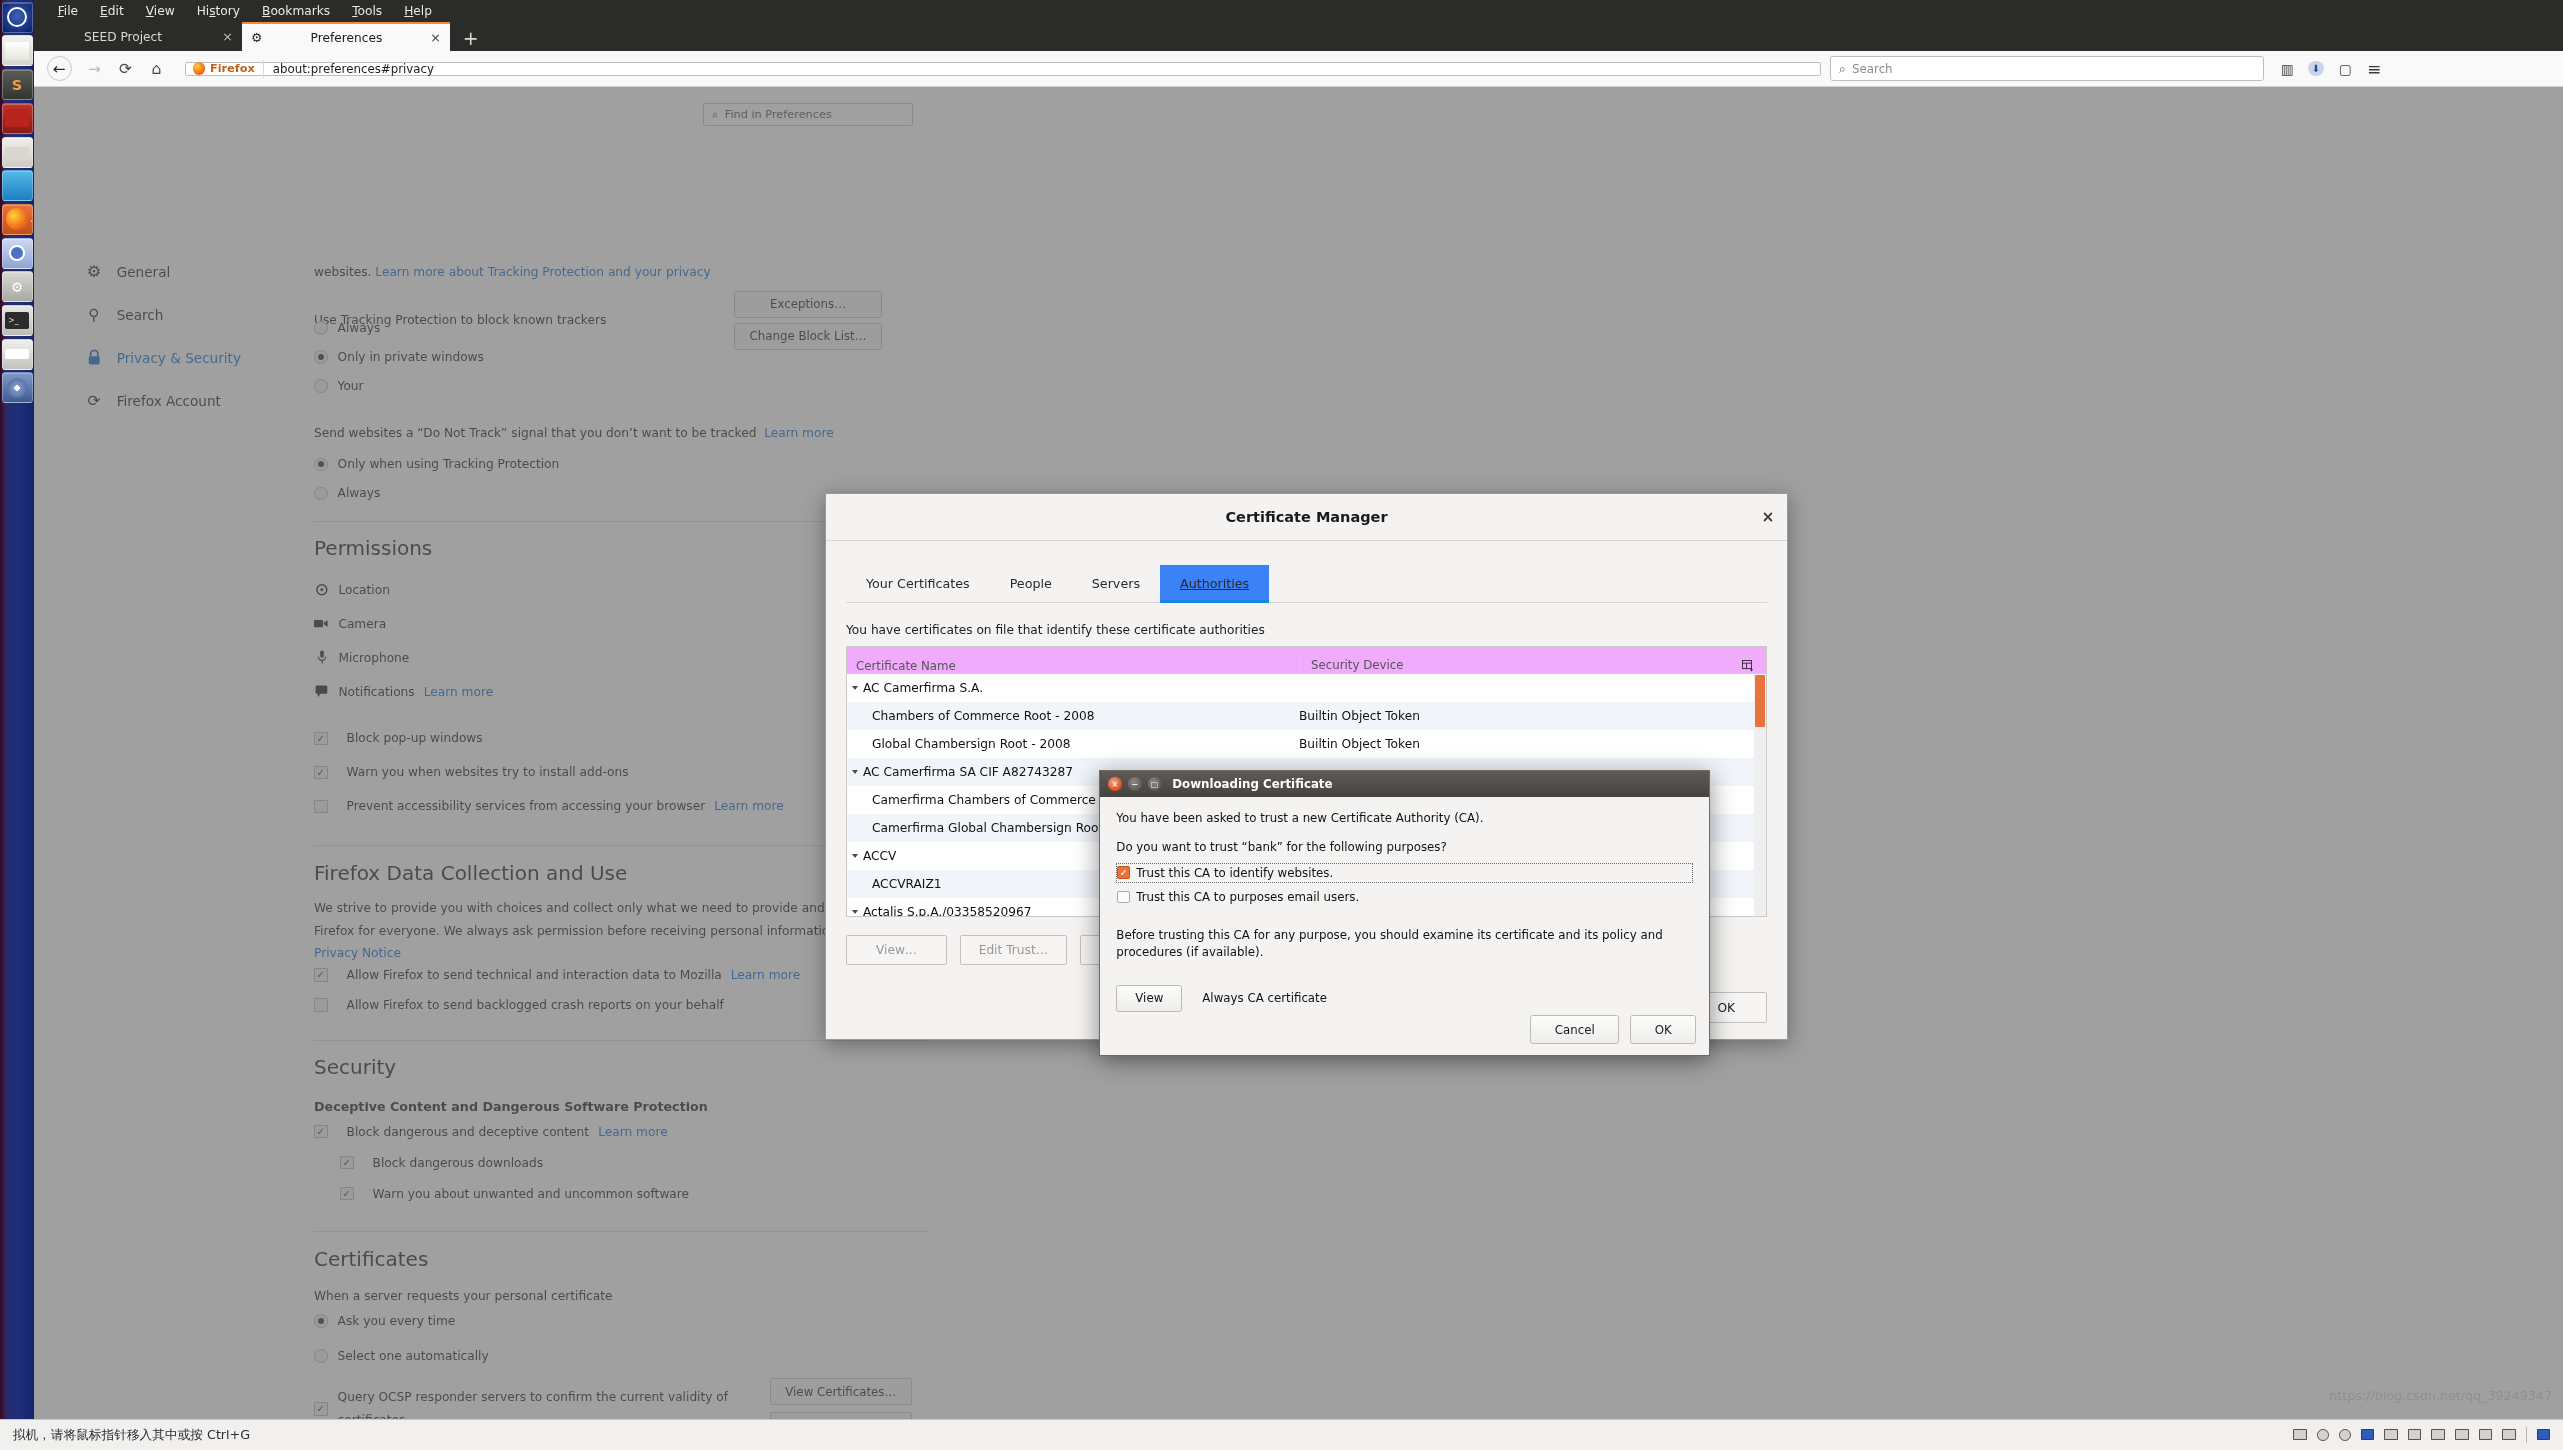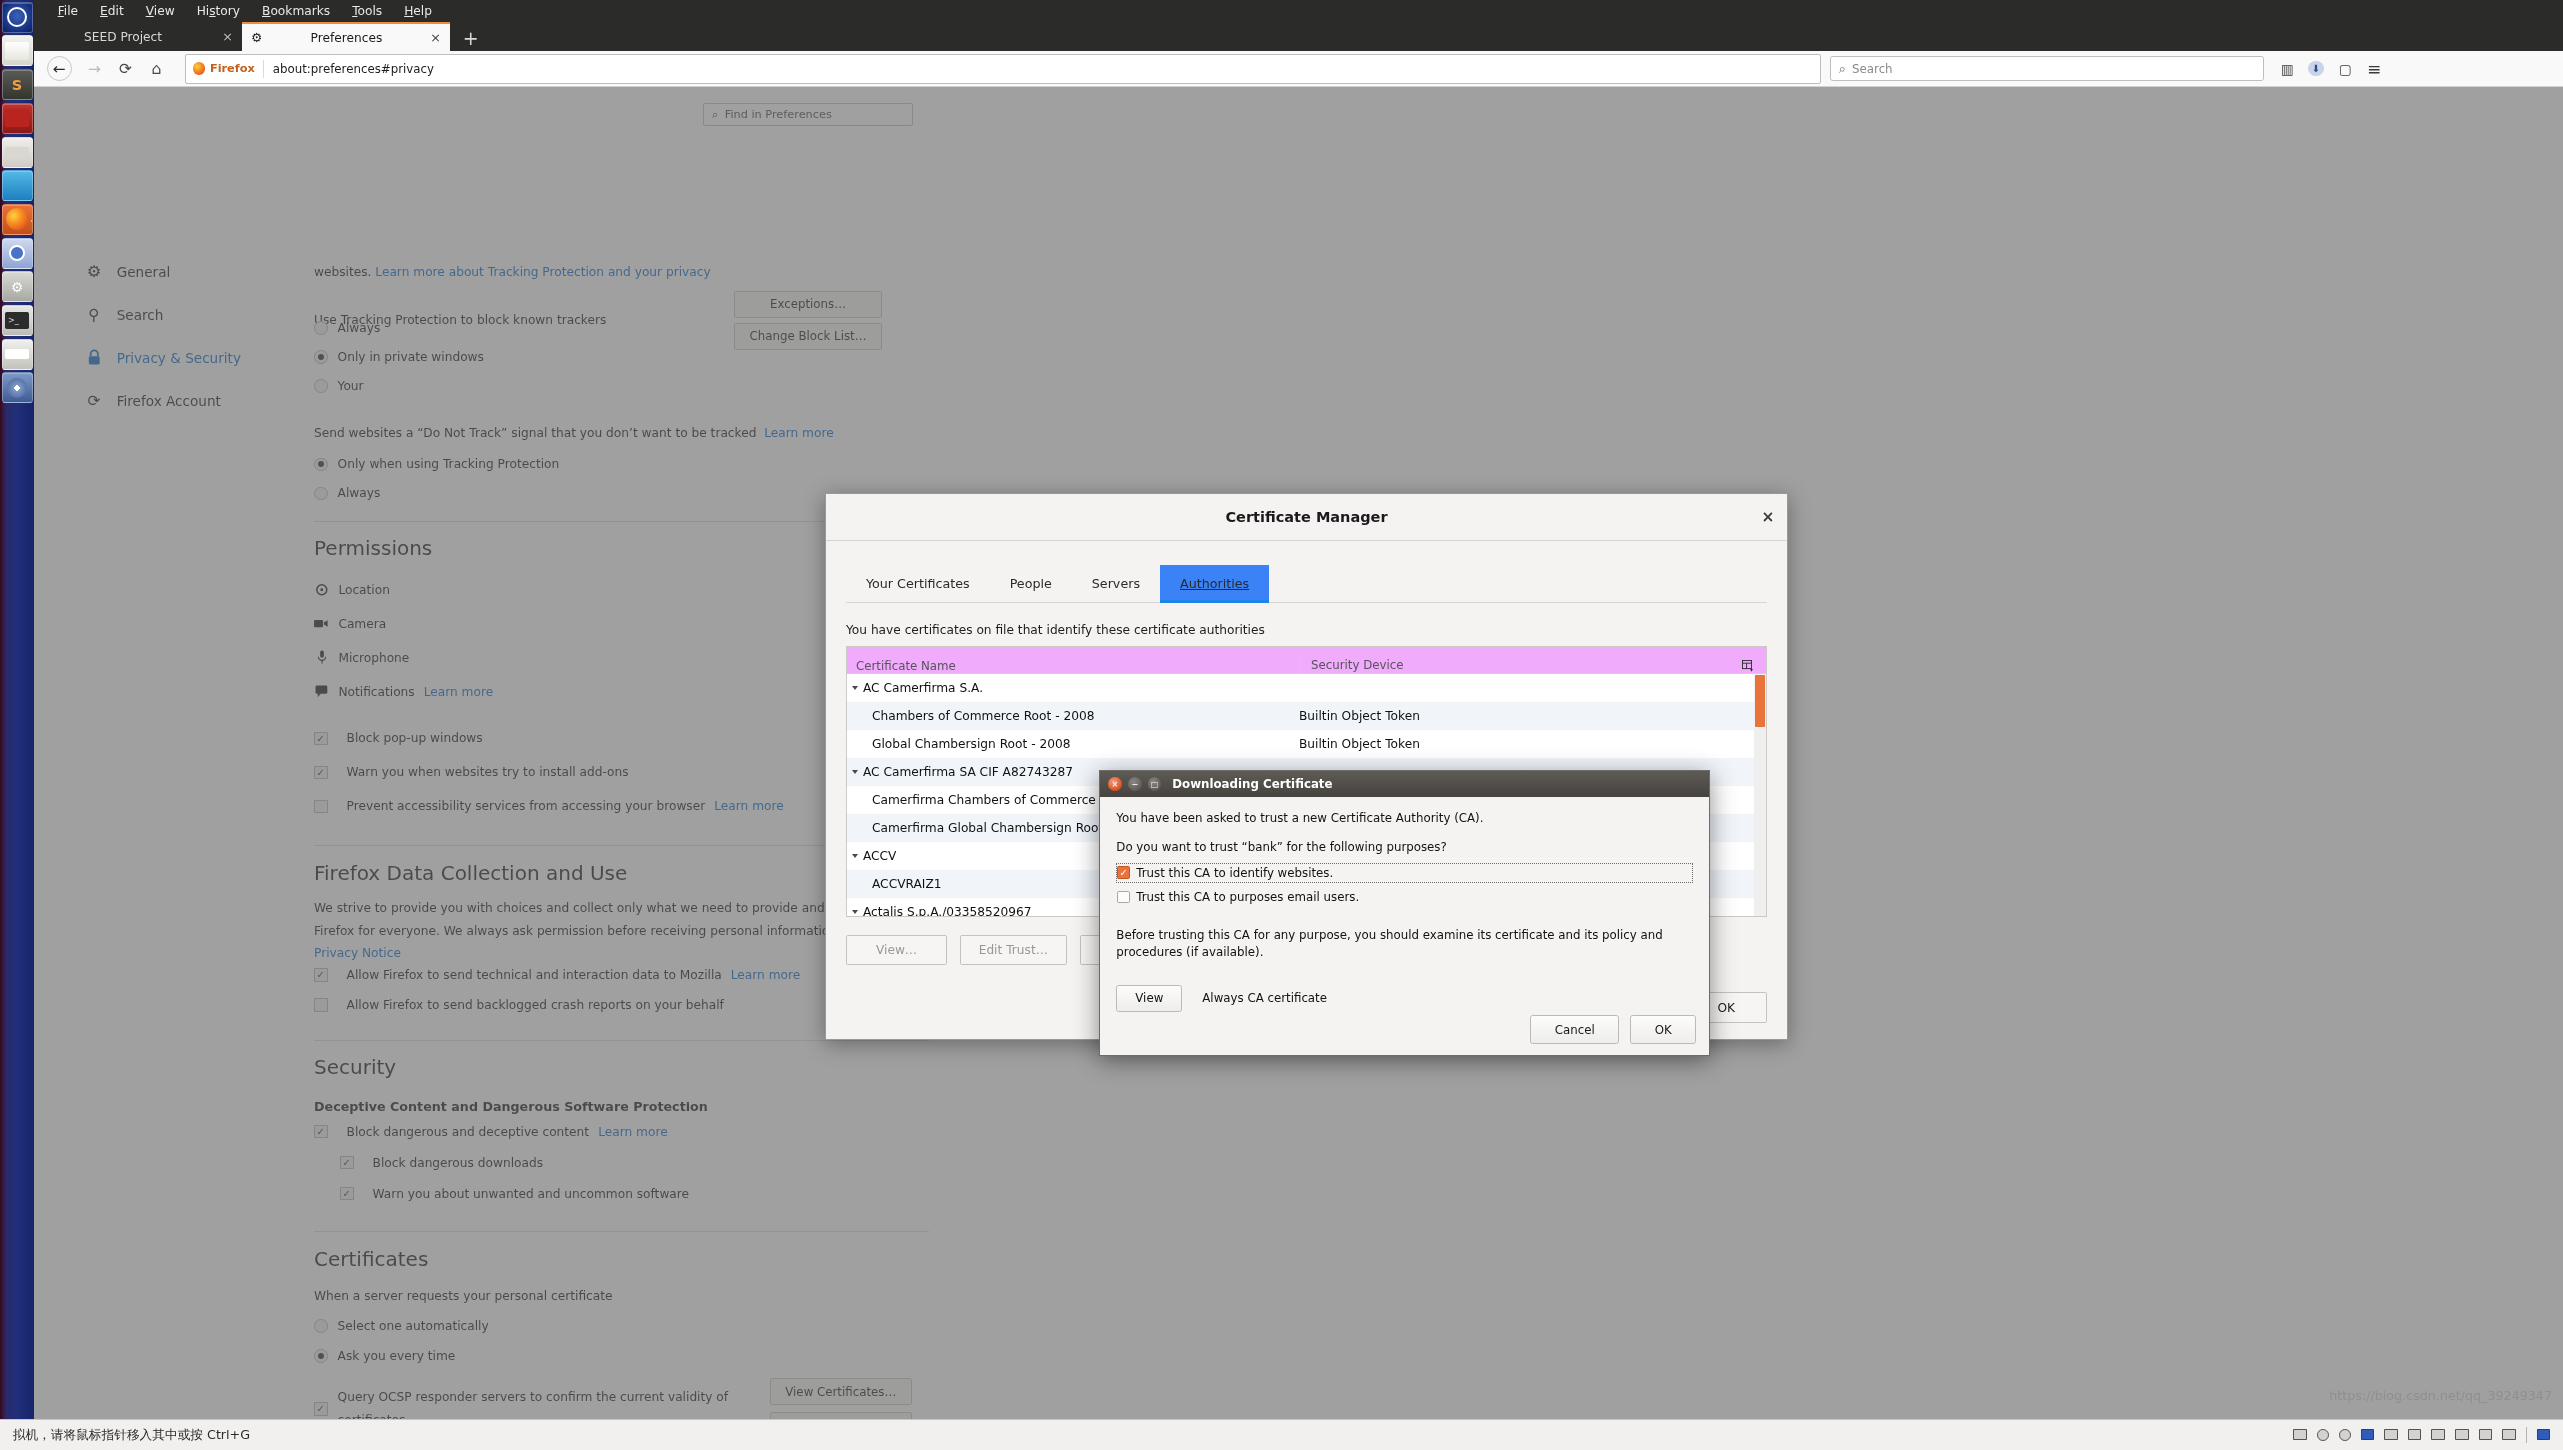--- a/index.html
+++ b/index.html
@@ -80,21 +80,21 @@
     height: 36px; background: #f9f9f9; display: flex; align-items: center;
     padding: 0 12.7px; gap: 0; border-bottom: 0.9px solid #d4d2d0;
   }
   .navbtn {
     width: 31px; height: 27px; display:flex; align-items:center; justify-content:center;
     font-size: 15.4px; color: #4a4a4a;
   }
   .navbtn.back { border: 0.9px solid #c9c7c5; border-radius: 50%; width:25px;height:25px; color:#2b2b2b; margin-right:7.2px;}
   .navbtn.dim { color: #bdbbb9; }
   .urlbar {
-    flex: 1; height: 30px; background: #fff; border: 0.9px solid #c0bebc; border-radius: 2px;
+    flex: 1; height: 14px; background: #fff; border: 0.9px solid #c0bebc; border-radius: 2px;
     display: flex; align-items: center; margin: 0 9px 0 12.7px; max-width: 1636px;
   }
   .urlbar .idbox {
     display: flex; align-items: center; gap: 4.5px; padding: 0 8.1px 0 7.2px;
     border-right: 0.9px solid #dcdad8; height: 18px;
   }
   .ff-logo { width: 12.7px; height: 12.7px; border-radius: 50%;
     background: radial-gradient(circle at 35% 35%, #ffd23f 0%, #f5851f 45%, #e03a1e 100%); }
   .idbox .idtext { font-size: 11.3px; color: #c2621c; font-weight: 600; }
   .urlbar .urltext { font-size: 11.8px; color: #1d1d1d; padding-left: 9px; }
@@ -548,27 +548,27 @@
               <span class="chk">✓</span>
               <span>Warn you about unwanted and uncommon software</span>
             </div>
           </div>
 
           <div class="hr" style="margin-top:22px"></div>
 
           
           <h2 class="sec">Certificates</h2>
           <div class="ln" style="margin-top:16.3px">When a server requests your personal certificate</div>
+          <div class="row" style="height:30px">
+            <span class="radio on"></span>
+            <span>Ask you every time</span>
+          </div>
           <div class="row" style="height:30px;margin-top:5.4px">
             <span class="radio"></span>
             <span>Select one automatically</span>
-          </div>
-          <div class="row" style="height:30px">
-            <span class="radio on"></span>
-            <span>Ask you every time</span>
           </div>
           <div class="row" style="align-items:center;margin-top:7.2px">
             <span class="chk">✓</span>
             <span style="width:425px;line-height:1.9">Query OCSP responder servers to confirm the current validity of certificates</span>
             <span style="display:flex;flex-direction:column;gap:7.2px;margin-left:7.2px">
               <span class="btn">View Certificates…</span>
               <span class="btn">Security Devices…</span>
             </span>
           </div>
 

